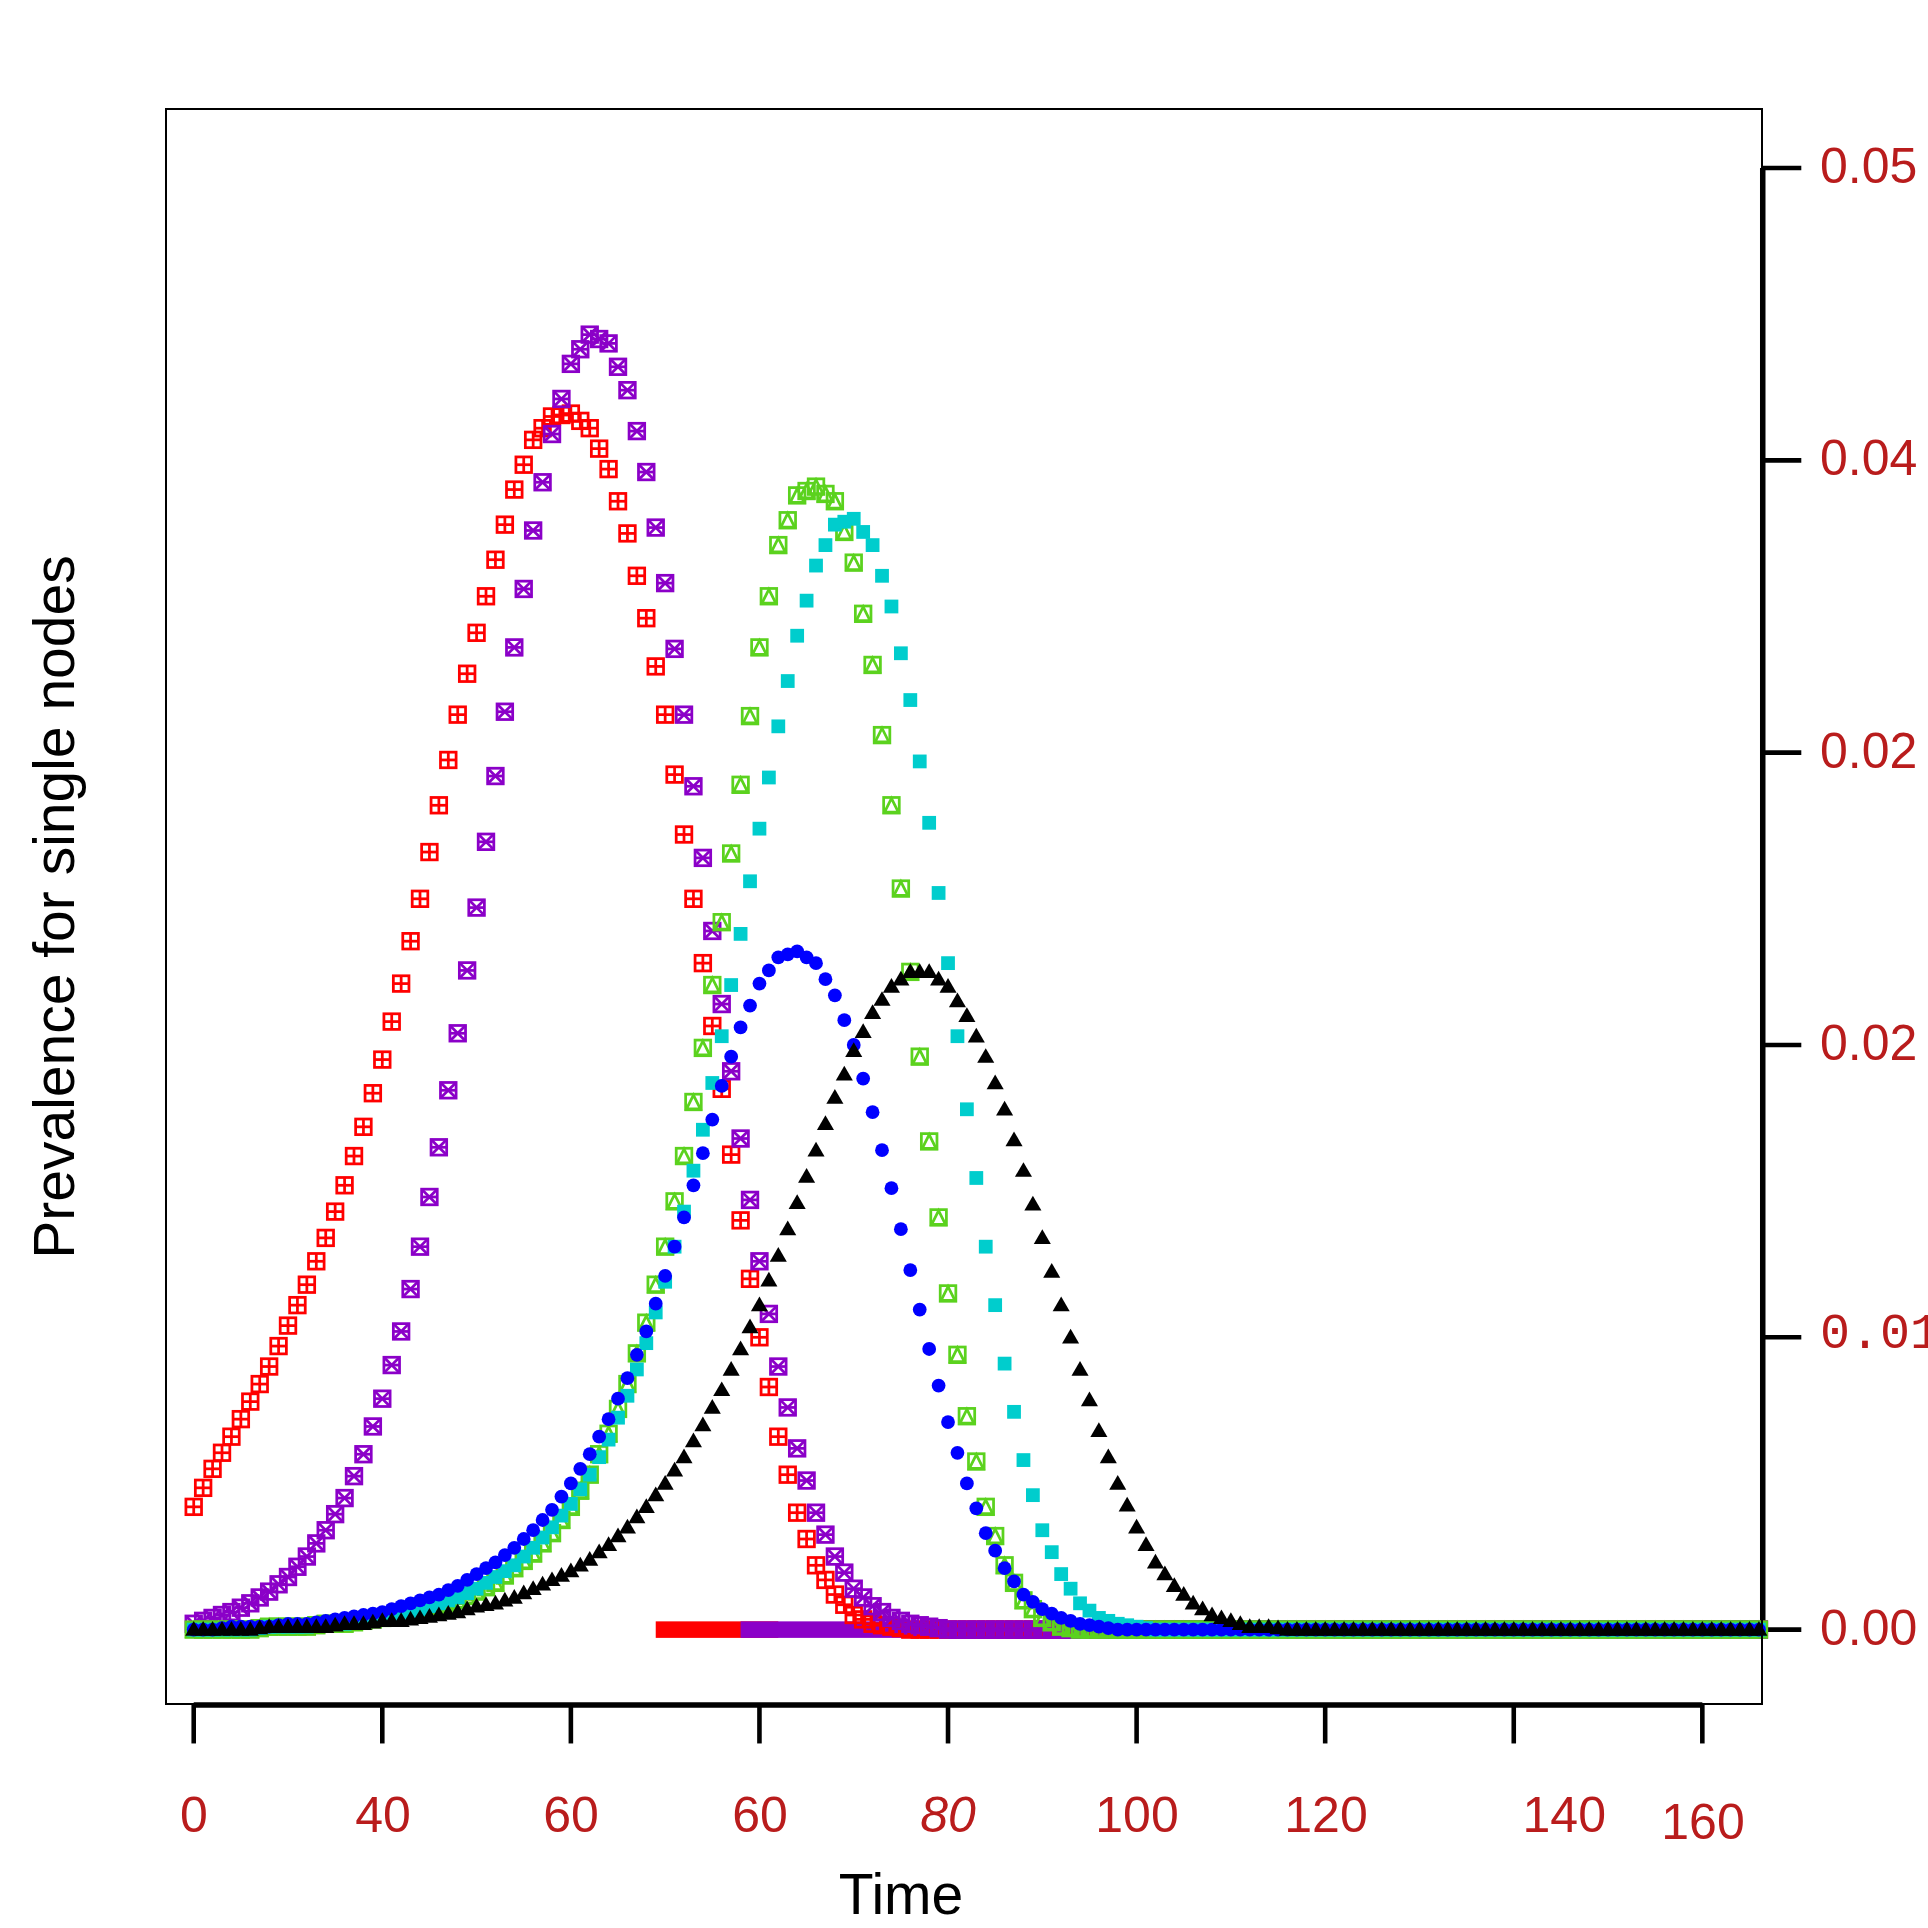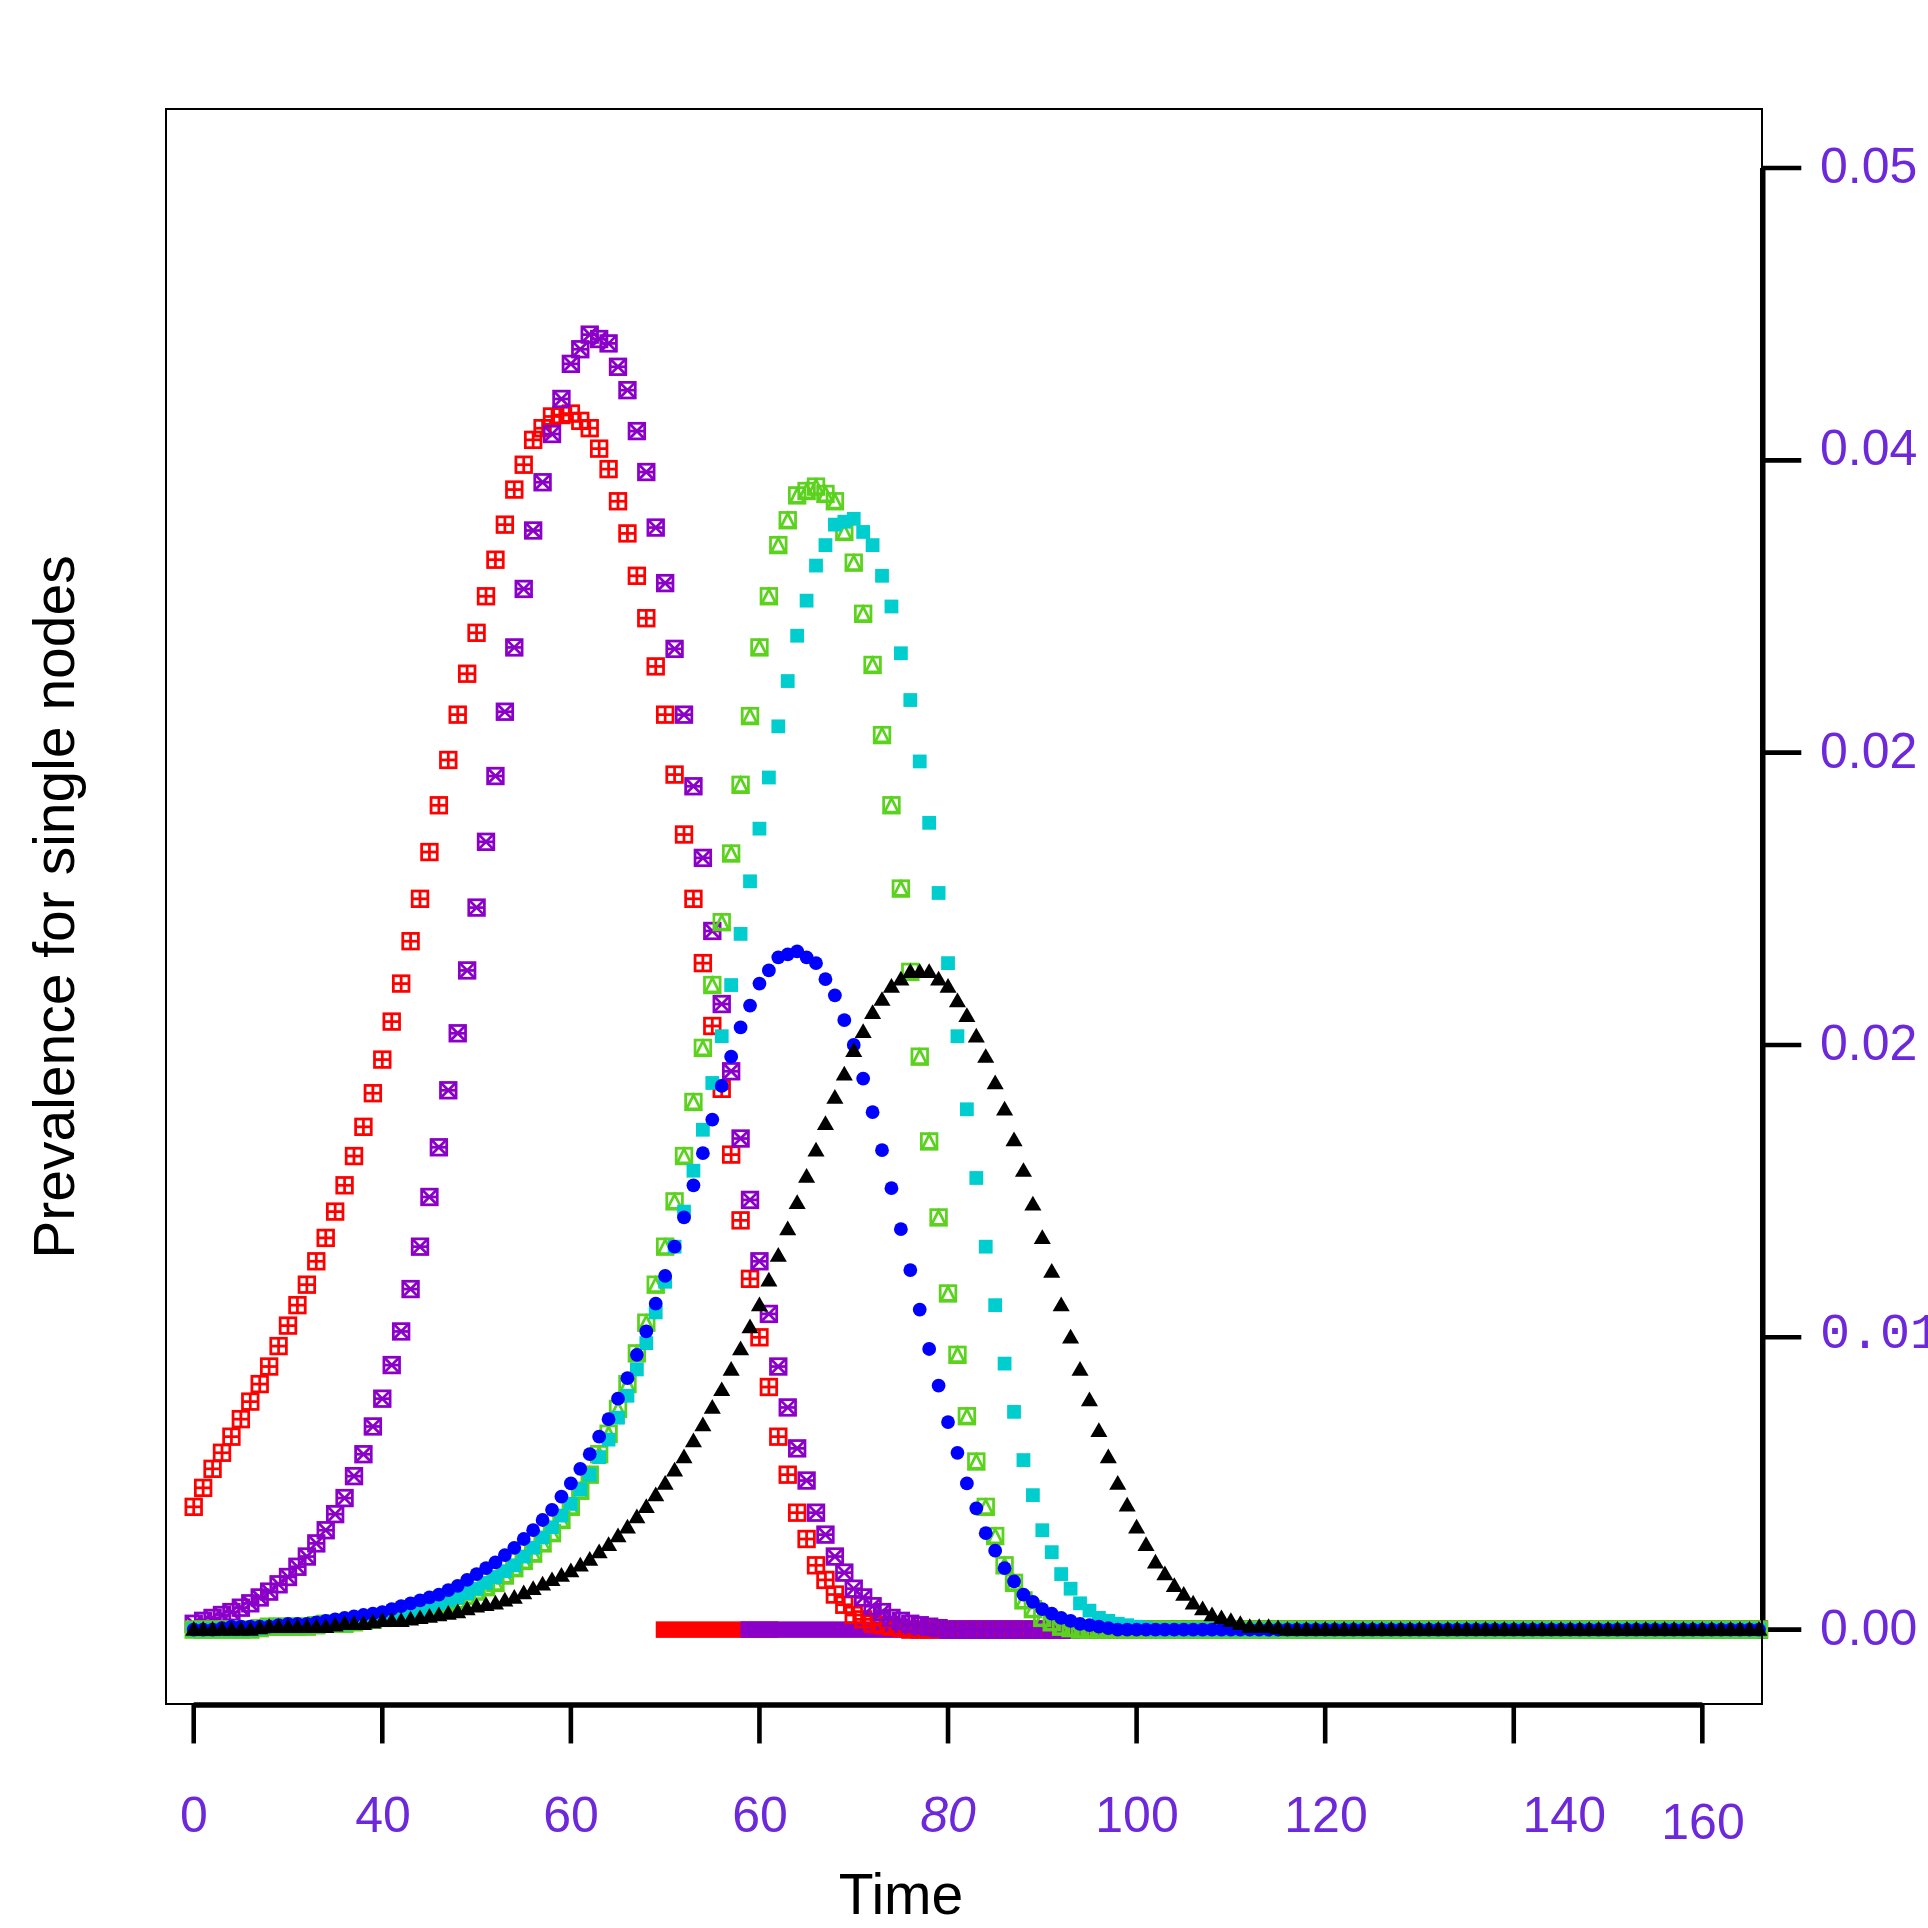--- a/index.html
+++ b/index.html
@@ -2,21 +2,21 @@
 <html style="font-size:14.7px"><head>
 <meta charset="utf-8">
 <style>
   html,body{margin:0;padding:0;background:#ffffff;}
   body{width:1928px;height:1928px;font-family:"Liberation Sans",sans-serif;overflow:hidden;}
   #root{position:relative;width:1928px;height:1928px;background:#fff;}
   #plotbox{position:absolute;border:2.8px solid #000;box-sizing:border-box;}
   #canvaswrap{position:absolute;left:0;top:0;width:1928px;height:1928px;}
   svg{display:block;}
   .axlabel{position:absolute;font-size:57px;color:#000;white-space:nowrap;font-family:"Liberation Sans",sans-serif;}
-  .ticklabel{position:absolute;font-size:50px;color:#6d28d9;white-space:nowrap;font-family:"Liberation Sans",sans-serif;}
+  .ticklabel{position:absolute;font-size:50px;color:#b91c1c;white-space:nowrap;font-family:"Liberation Sans",sans-serif;}
   #ylabel{position:absolute;transform-origin:left top;font-size:57px;white-space:nowrap;}
 </style>
 </head>
 <body>
 
 <div id="root">
 
   <div id="canvaswrap">
     <svg id="plotsvg" width="1928" height="1928" viewBox="0 0 2100 2100">
         <line x1="1920" y1="1775" x2="1920" y2="183" stroke="#000" stroke-width="6"></line>
@@ -3075,21 +3075,21 @@
       </svg>
   </div>
 
   <div id="plotbox" style="left: 165px; top: 108px; width: 1598px; height: 1597px;"></div>
 
   <div id="yticks">
       <div class="ticklabel" style="left: 1820px; top: 1599px;">0.00</div>
       <div class="ticklabel" style="left: 1820px; top: 1306px; font-family: Liberation Mono, monospace;">0.01</div>
       <div class="ticklabel" style="left: 1820px; top: 1014px;">0.02</div>
       <div class="ticklabel" style="left: 1820px; top: 722px;">0.02</div>
-      <div class="ticklabel" style="left: 1820px; top: 419px;">0.04</div>
+      <div class="ticklabel" style="left: 1820px; top: 429px;">0.04</div>
       <div class="ticklabel" style="left: 1820px; top: 137px;">0.05</div>
     </div>
   <div id="xticks">
       <div class="ticklabel" style="left: 0px; top: 1786px; width: 184px; text-align: center; transform: translateX(102px);">0</div>
       <div class="ticklabel" style="left: 0px; top: 1786px; width: 184px; text-align: center; transform: translateX(291px);">40</div>
       <div class="ticklabel" style="left: 0px; top: 1786px; width: 184px; text-align: center; transform: translateX(479px);">60</div>
       <div class="ticklabel" style="left: 0px; top: 1786px; width: 184px; text-align: center; transform: translateX(668px);">60</div>
       <div class="ticklabel" style="left: 0px; top: 1786px; width: 184px; text-align: center; transform: translateX(856px); font-style: italic;">80</div>
       <div class="ticklabel" style="left: 0px; top: 1786px; width: 184px; text-align: center; transform: translateX(1045px);">100</div>
       <div class="ticklabel" style="left: 0px; top: 1786px; width: 184px; text-align: center; transform: translateX(1234px);">120</div>

